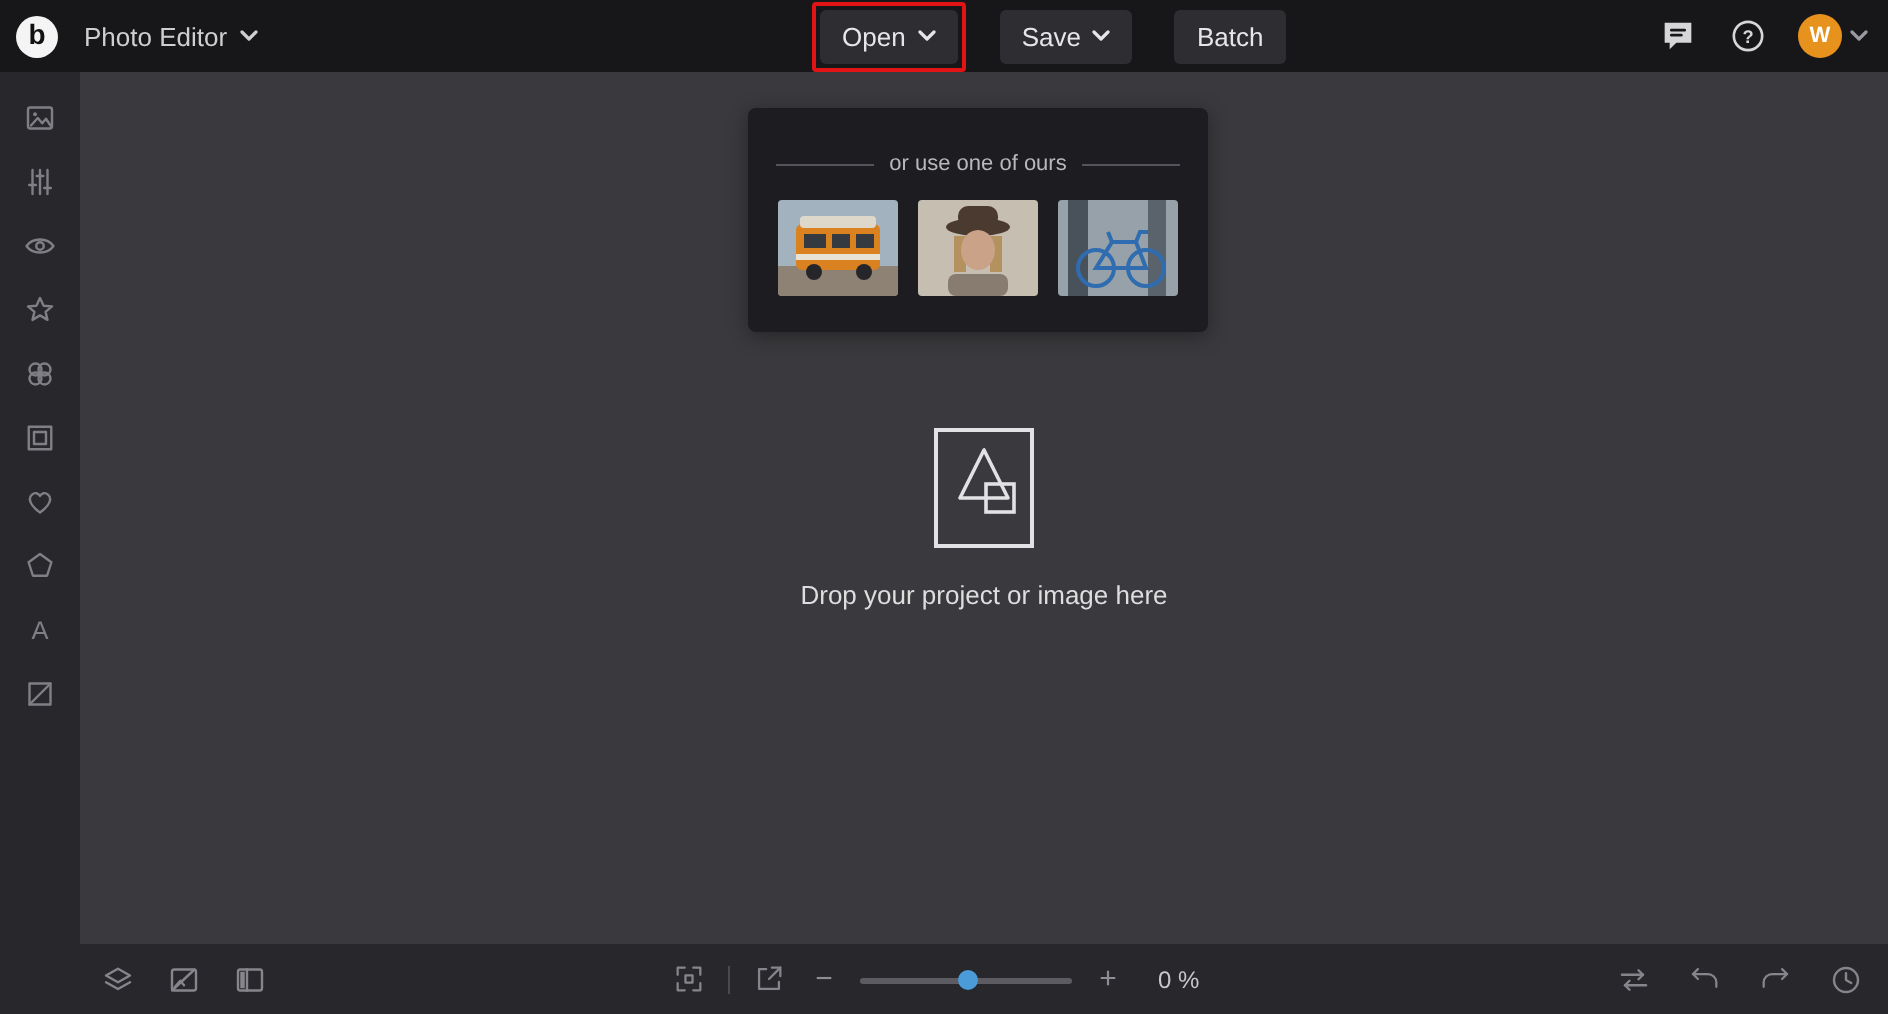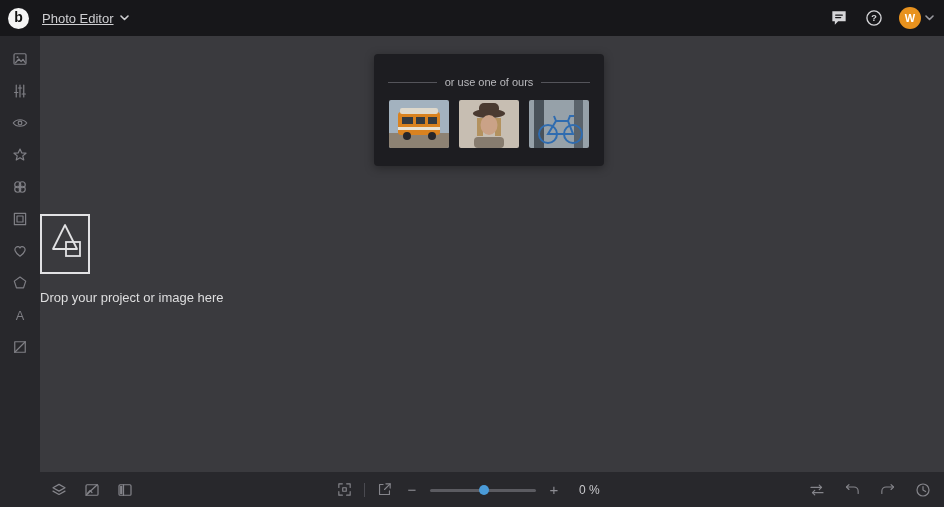--- a/index.html
+++ b/index.html
@@ -22,21 +22,21 @@
     background:#17171a; display:flex; align-items:center; z-index:30;
   }
   .logo {
     width:21px; height:21px; border-radius:50%; background:#f4f4f4;
     margin:0 7px 0 8px; display:flex; align-items:center; justify-content:center;
     font-weight:bold; font-size:14px; color:#111; cursor:pointer;
   }
   .logo span { position:relative; top:-1px; }
   .app-menu {
     display:flex; align-items:center; gap:6px; color:#cfcfd2; font-size:13px;
-    cursor:pointer; padding:4px 6px;text-decoration:underline;
+    cursor:pointer; padding:4px 6px;
   }
   .topbar-center {
     position:absolute; left:410px; top:0; height:36px;
     display:flex; align-items:center; gap:21px;
   }
   .tbtn {
     position:relative;
     background:#2d2d32; border:none; border-radius:3px; color:#e6e6e8;
     font-family:"Liberation Sans", sans-serif; font-size:13px;
     padding:6px 11px; display:flex; align-items:center; gap:6px; cursor:pointer;
@@ -80,21 +80,21 @@
   .popup-divider { display:flex; align-items:center; gap:8px; margin:9px 0 12px; }
   .popup-divider .line { flex:1; height:1px; background:#54545a; }
   .popup-divider .txt { color:#b9b9bd; font-size:11px; white-space:nowrap; }
   .thumbs { display:flex; gap:10px; justify-content:center; }
   .thumb { width:60px; height:48px; border-radius:2px; overflow:hidden; cursor:pointer; display:block; }
   .thumb svg { display:block; }
 
   
   .drop-zone {
     position:absolute; left:0; right:0; top:178px;
-    display:flex; flex-direction:column; align-items:flex-start; gap:16px;
+    display:flex; flex-direction:column; align-items:center; gap:16px;
   }
   .drop-icon { color:#e2e2e4; }
   .drop-text { color:#dededf; font-size:13px; }
 
   
   .bottombar {
     position:absolute; left:0; right:0; bottom:0; height:35px;
     background:#28282c; display:flex; align-items:center; z-index:30;
   }
   .bb-left { display:flex; align-items:center; gap:15px; padding-left:50px; }
@@ -124,20 +124,38 @@
   <div class="logo">
     <span>b</span>
   </div>
   <div class="app-menu">
     <span>Photo Editor</span>
     <svg class="st" width="9" height="6" viewBox="0 0 9 6">
         <polyline points="1,1 4.5,4.5 8,1"></polyline>
       </svg>
   </div>
 
+  <div class="topbar-center">
+    <button class="tbtn">
+      <span>Open</span>
+      <svg class="st" width="9" height="6" viewBox="0 0 9 6">
+          <polyline points="1,1 4.5,4.5 8,1"></polyline>
+        </svg>
+      <span class="annotation-box"></span>
+    </button>
+    <button class="tbtn">
+      <span>Save</span>
+      <svg class="st" width="9" height="6" viewBox="0 0 9 6">
+          <polyline points="1,1 4.5,4.5 8,1"></polyline>
+        </svg>
+    </button>
+    <button class="tbtn">
+      <span>Batch</span>
+    </button>
+  </div>
 
   <div class="topbar-right">
     <button class="iconbtn" style="color:#d6d6d9">
       <svg width="20" height="20" viewBox="0 0 24 24">
         <path d="M4 4 h16 v12 h-9 l-4 4 v-4 h-3 z" fill="#d6d6d9" stroke="none"></path>
         <line x1="8" y1="8.5" x2="16" y2="8.5" stroke="#17171a" stroke-width="1.6" stroke-linecap="round"></line>
         <line x1="8" y1="11.5" x2="14" y2="11.5" stroke="#17171a" stroke-width="1.6" stroke-linecap="round"></line>
       </svg>
     </button>
     <button class="iconbtn" style="color:#d6d6d9">

